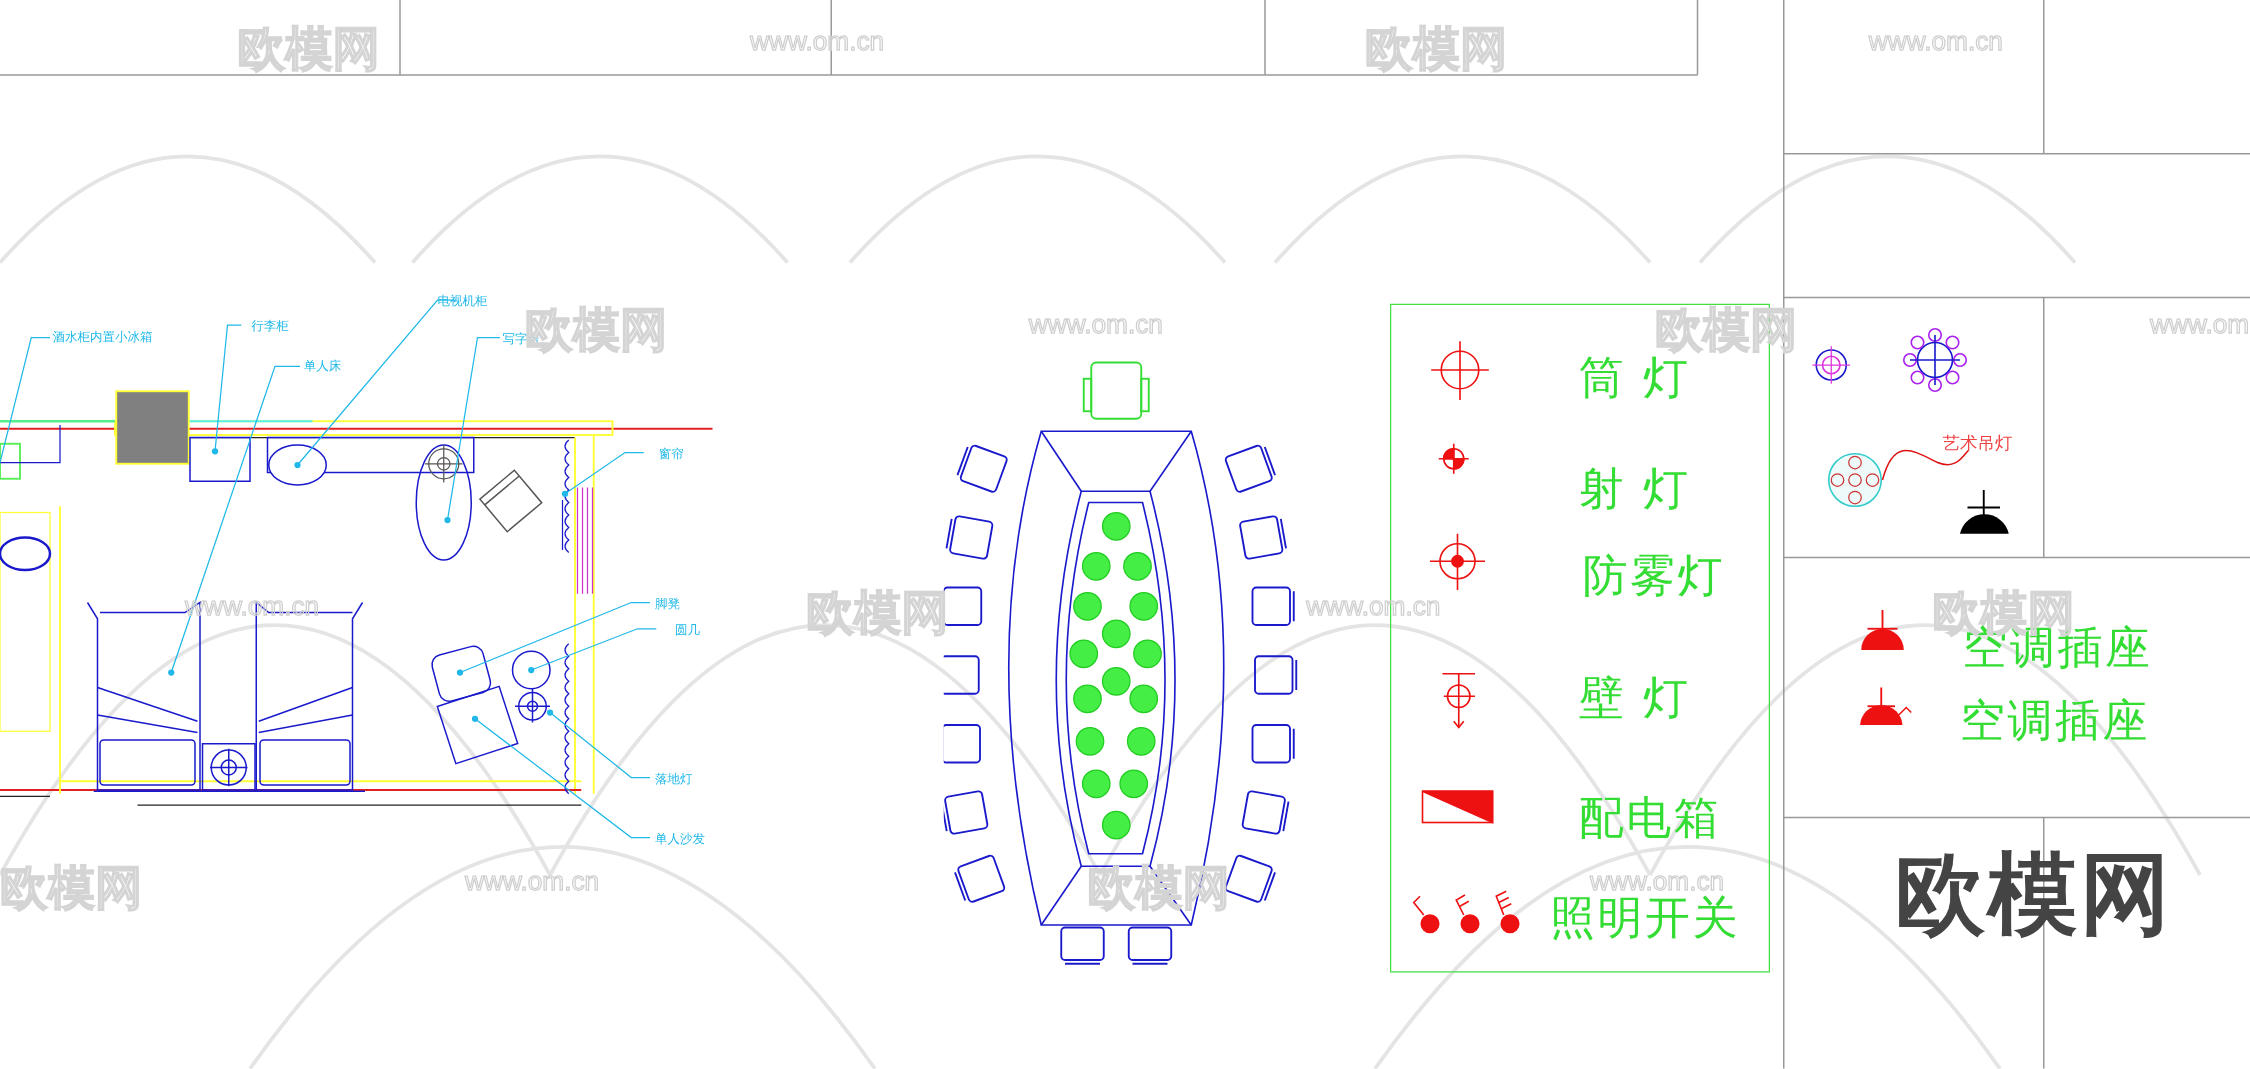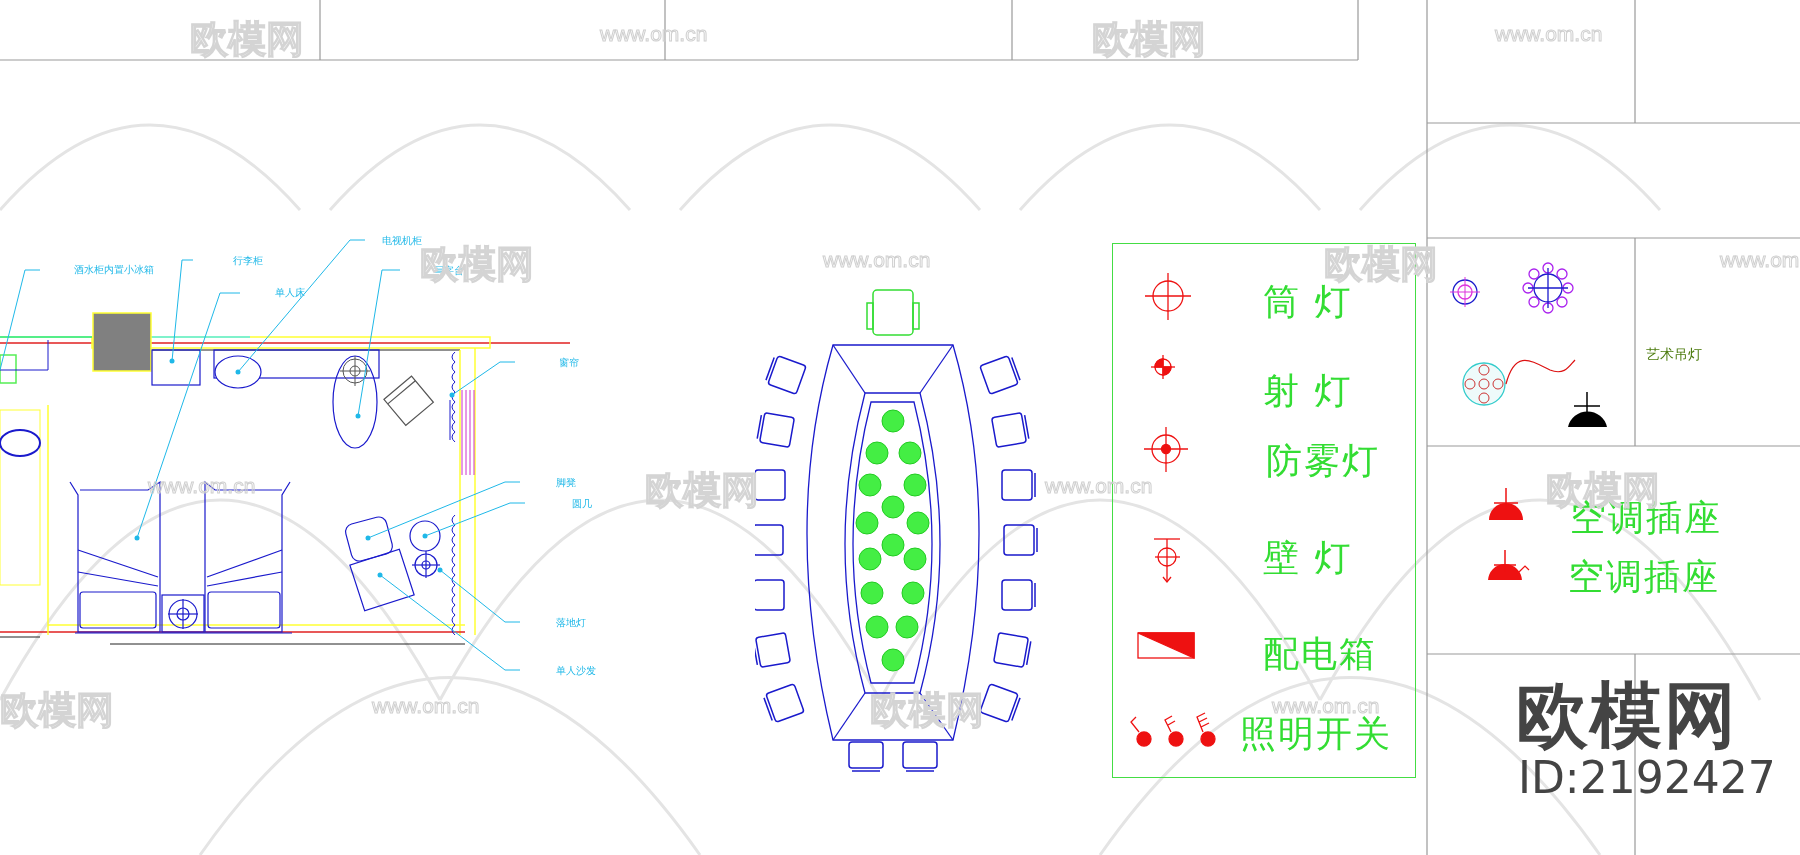--- a/index.html
+++ b/index.html
@@ -1,19 +1,19 @@
 <!DOCTYPE html>
 <html><head>
   <meta charset="utf-8">
   <style>
     html, body { margin:0; padding:0; background:#ffffff; }
     body { width:1800px; height:855px; position:relative; overflow:hidden; font-family:"DejaVu Sans", sans-serif; }
     #canvas { position:absolute; left:0; top:0; width:1800px; height:855px; }
     .lbl { position:absolute; white-space:nowrap; }
-    .cyan-lbl { color:#1fb8e8; font-size:10px; font-family:"DejaVu Sans", sans-serif;margin-left:32px; }
+    .cyan-lbl { color:#1fb8e8; font-size:10px; font-family:"DejaVu Sans", sans-serif; }
     .legend-lbl { color:#33dd33; font-size:36px; font-family:"DejaVu Sans", sans-serif; letter-spacing:2px; }
     .wm-text { color:transparent; -webkit-text-stroke:1.2px #d4d4d4; font-weight:bold; font-family:"DejaVu Sans", sans-serif; }
     .wm-url { color:transparent; -webkit-text-stroke:1px #cfcfcf; font-family:Liberation Sans, sans-serif; font-size:21px; }
     .brand { color:#444444; font-family:"DejaVu Sans", sans-serif; }
   </style>
 </head>
 <body>
 
 <div id="canvas">
 
@@ -358,21 +358,21 @@
         <line x1="66" y1="238" x2="66" y2="260" stroke="#ee1111" stroke-width="1.5"></line>
         <line x1="54" y1="253" x2="78" y2="253" stroke="#ee1111" stroke-width="1.5"></line>
       </g>
     <g>
         <path d="M 48 331 A 17 17 0 0 1 82 331 Z" fill="#ee1111"></path>
         <line x1="65" y1="300" x2="65" y2="322" stroke="#ee1111" stroke-width="1.5"></line>
         <line x1="54" y1="315" x2="76" y2="315" stroke="#ee1111" stroke-width="1.5"></line>
         <polyline points="79,322 85,316 89,320" fill="none" stroke="#ee1111" stroke-width="1.2"></polyline>
       </g>
   </svg>
-  <span class="lbl" style="left:1646px;top:346px;color:#4d7c0f;font-size:14px">艺术吊灯</span>
+  <span class="lbl" style="left:1554px;top:346px;color:#ef4444;font-size:14px">艺术吊灯</span>
   <span class="lbl legend-lbl" style="left:1570px;top:494px">空调插座</span>
   <span class="lbl legend-lbl" style="left:1568px;top:553px">空调插座</span>
 
   <span class="lbl wm-text" style="left:190px;top:14px;font-size:38px">欧模网</span>
   <span class="lbl wm-url" style="left:600px;top:22px">www.om.cn</span>
   <span class="lbl wm-text" style="left:1092px;top:14px;font-size:38px">欧模网</span>
   <span class="lbl wm-url" style="left:1495px;top:22px">www.om.cn</span>
   <span class="lbl wm-text" style="left:420px;top:239px;font-size:38px">欧模网</span>
   <span class="lbl wm-url" style="left:823px;top:248px">www.om.cn</span>
   <span class="lbl wm-text" style="left:1324px;top:239px;font-size:38px">欧模网</span>
@@ -380,14 +380,13 @@
   <span class="lbl wm-text" style="left:645px;top:465px;font-size:38px">欧模网</span>
   <span class="lbl wm-url" style="left:1045px;top:474px">www.om.cn</span>
   <span class="lbl wm-text" style="left:1546px;top:465px;font-size:38px">欧模网</span>
   <span class="lbl wm-url" style="left:148px;top:474px">www.om.cn</span>
   <span class="lbl wm-text" style="left:0px;top:685px;font-size:38px">欧模网</span>
   <span class="lbl wm-url" style="left:372px;top:694px">www.om.cn</span>
   <span class="lbl wm-text" style="left:870px;top:685px;font-size:38px">欧模网</span>
   <span class="lbl wm-url" style="left:1272px;top:694px">www.om.cn</span>
 
   <span class="lbl brand" style="left:1516px;top:668px;font-size:72px;font-weight:bold;letter-spacing:2px">欧模网</span>
-  <span class="lbl brand" style="left:1518px;top:752px;font-size:44px">ID:2192427</span>
 </div>
 
 </body></html>

